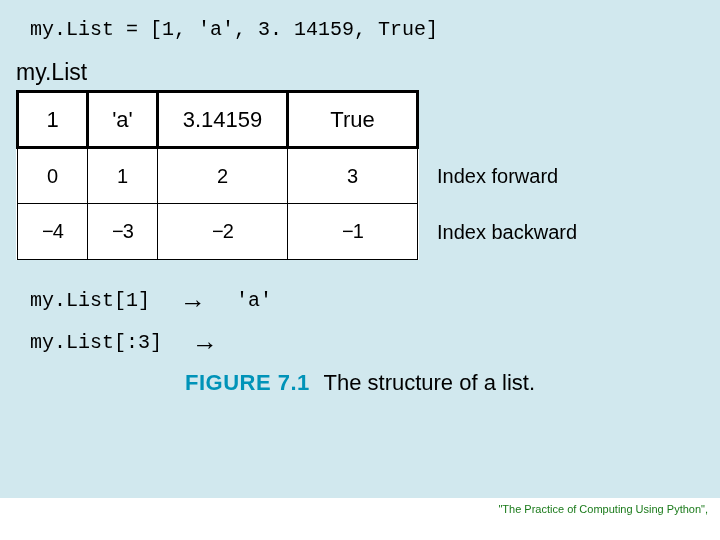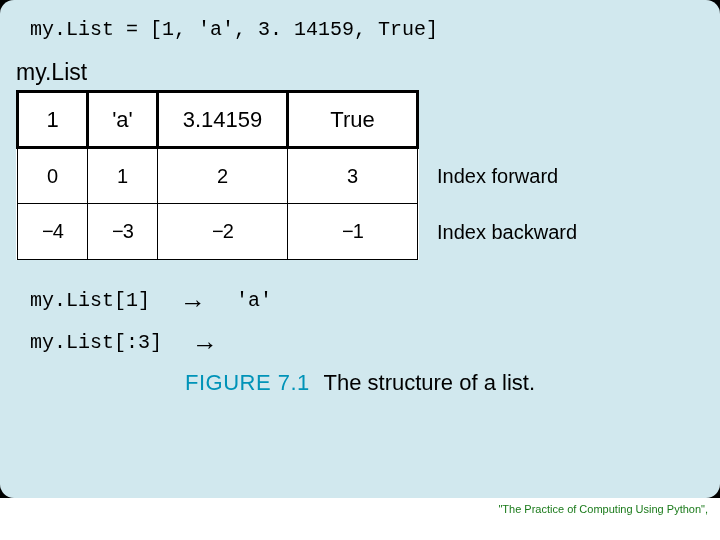--- a/index.html
+++ b/index.html
@@ -8,21 +8,20 @@
     background: #000;
     font-family: Arial, Helvetica, sans-serif;
     position: relative;
   }
   .page {
     position: absolute;
     left: 0; top: 0;
     width: 720px; height: 498px;
     background: #d1e8ee;
     padding: 18px 0 0 0;
-    border-radius: 14px;
   }
   .code-line {
     font-family: "Courier New", Courier, monospace;
     font-size: 20px;
     color: #000;
     margin-left: 30px;
   }
   .varname {
     font-family: Arial, Helvetica, sans-serif;
     font-size: 23px;
@@ -79,21 +78,21 @@
     font-weight: bold;
     line-height: 1;
   }
   .caption {
     text-align: center;
     margin-top: 16px;
     font-size: 22px;
   }
   .caption .figlabel {
     color: #0093b8;
-    font-weight: normal;
+    font-weight: bold;
     letter-spacing: 0.5px;
     margin-right: 8px;
   }
   .footer {
     position: absolute;
     left: 0; top: 498px;
     width: 720px; height: 42px;
     background: #fff;
   }
   .credit {

